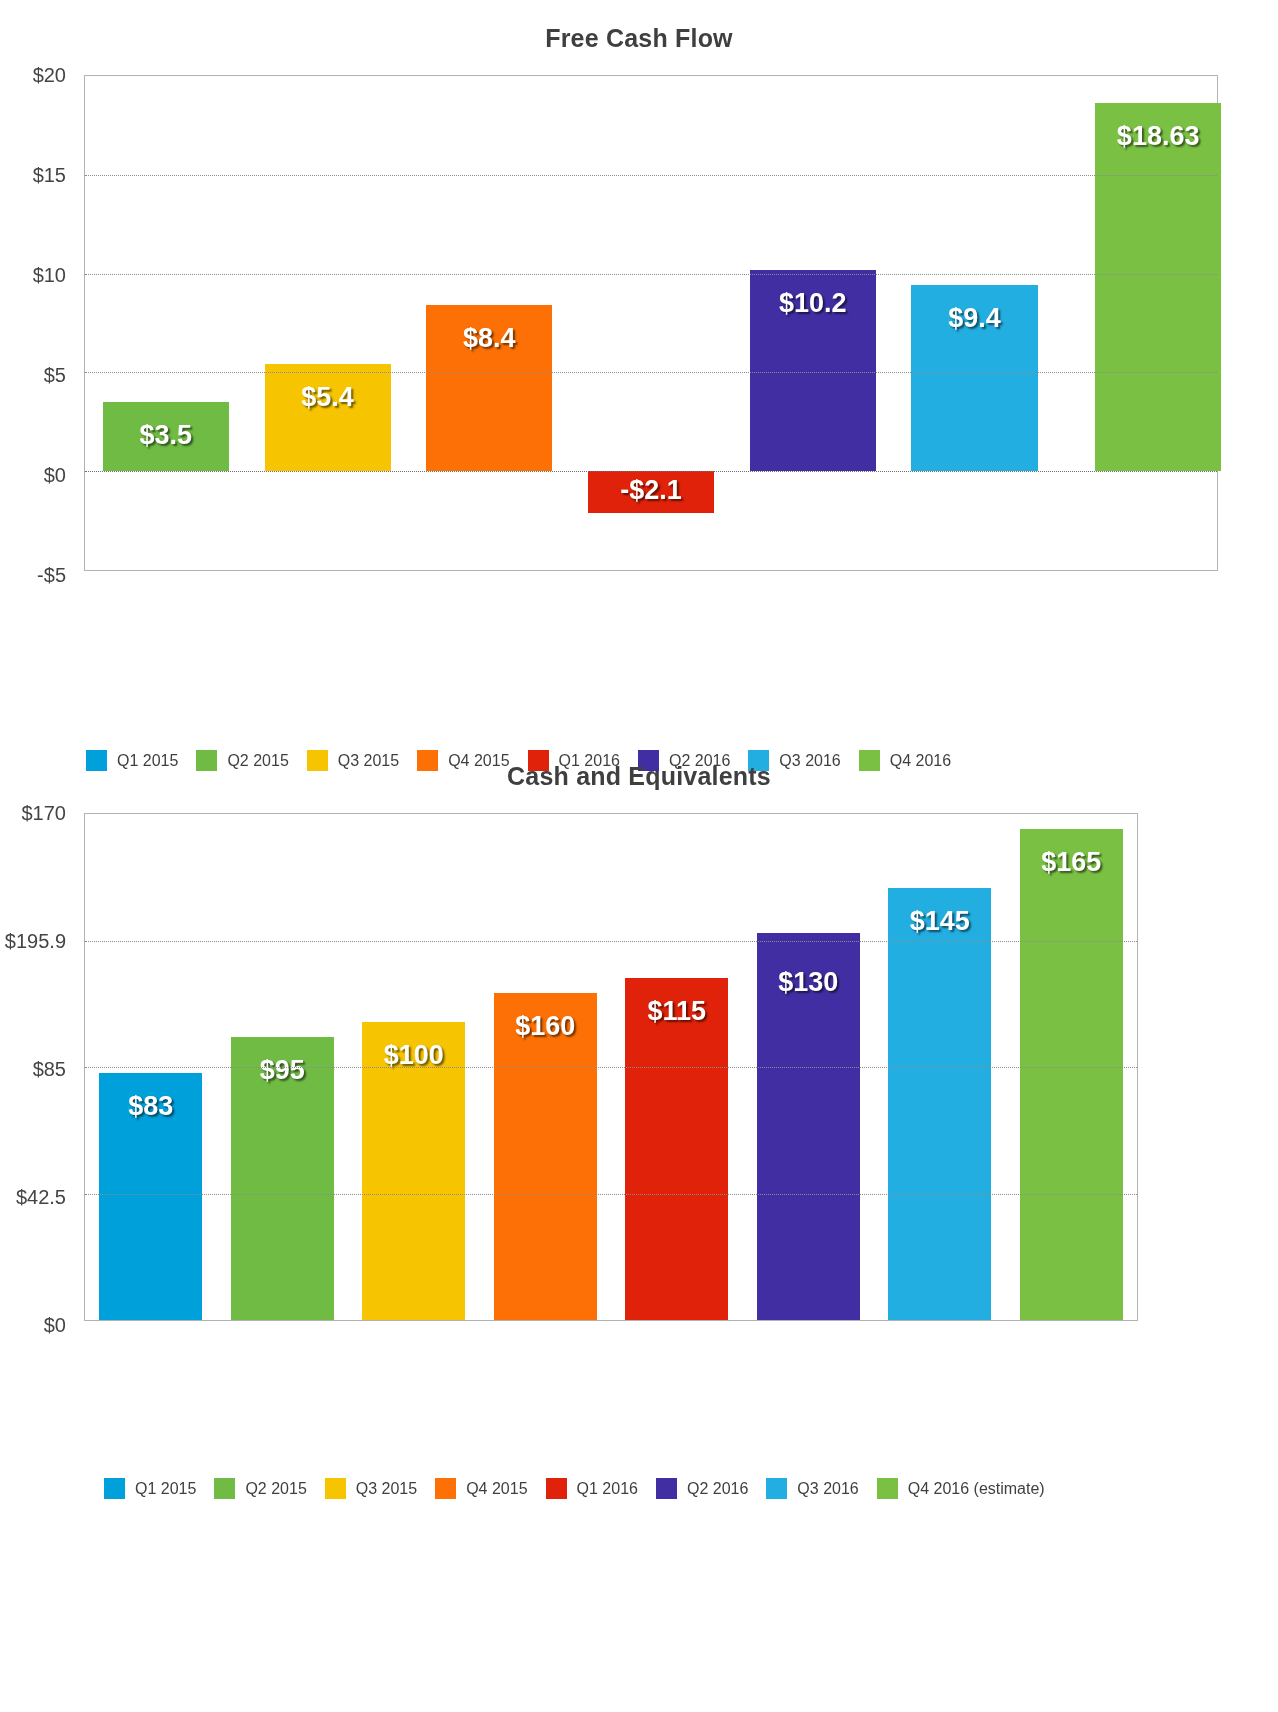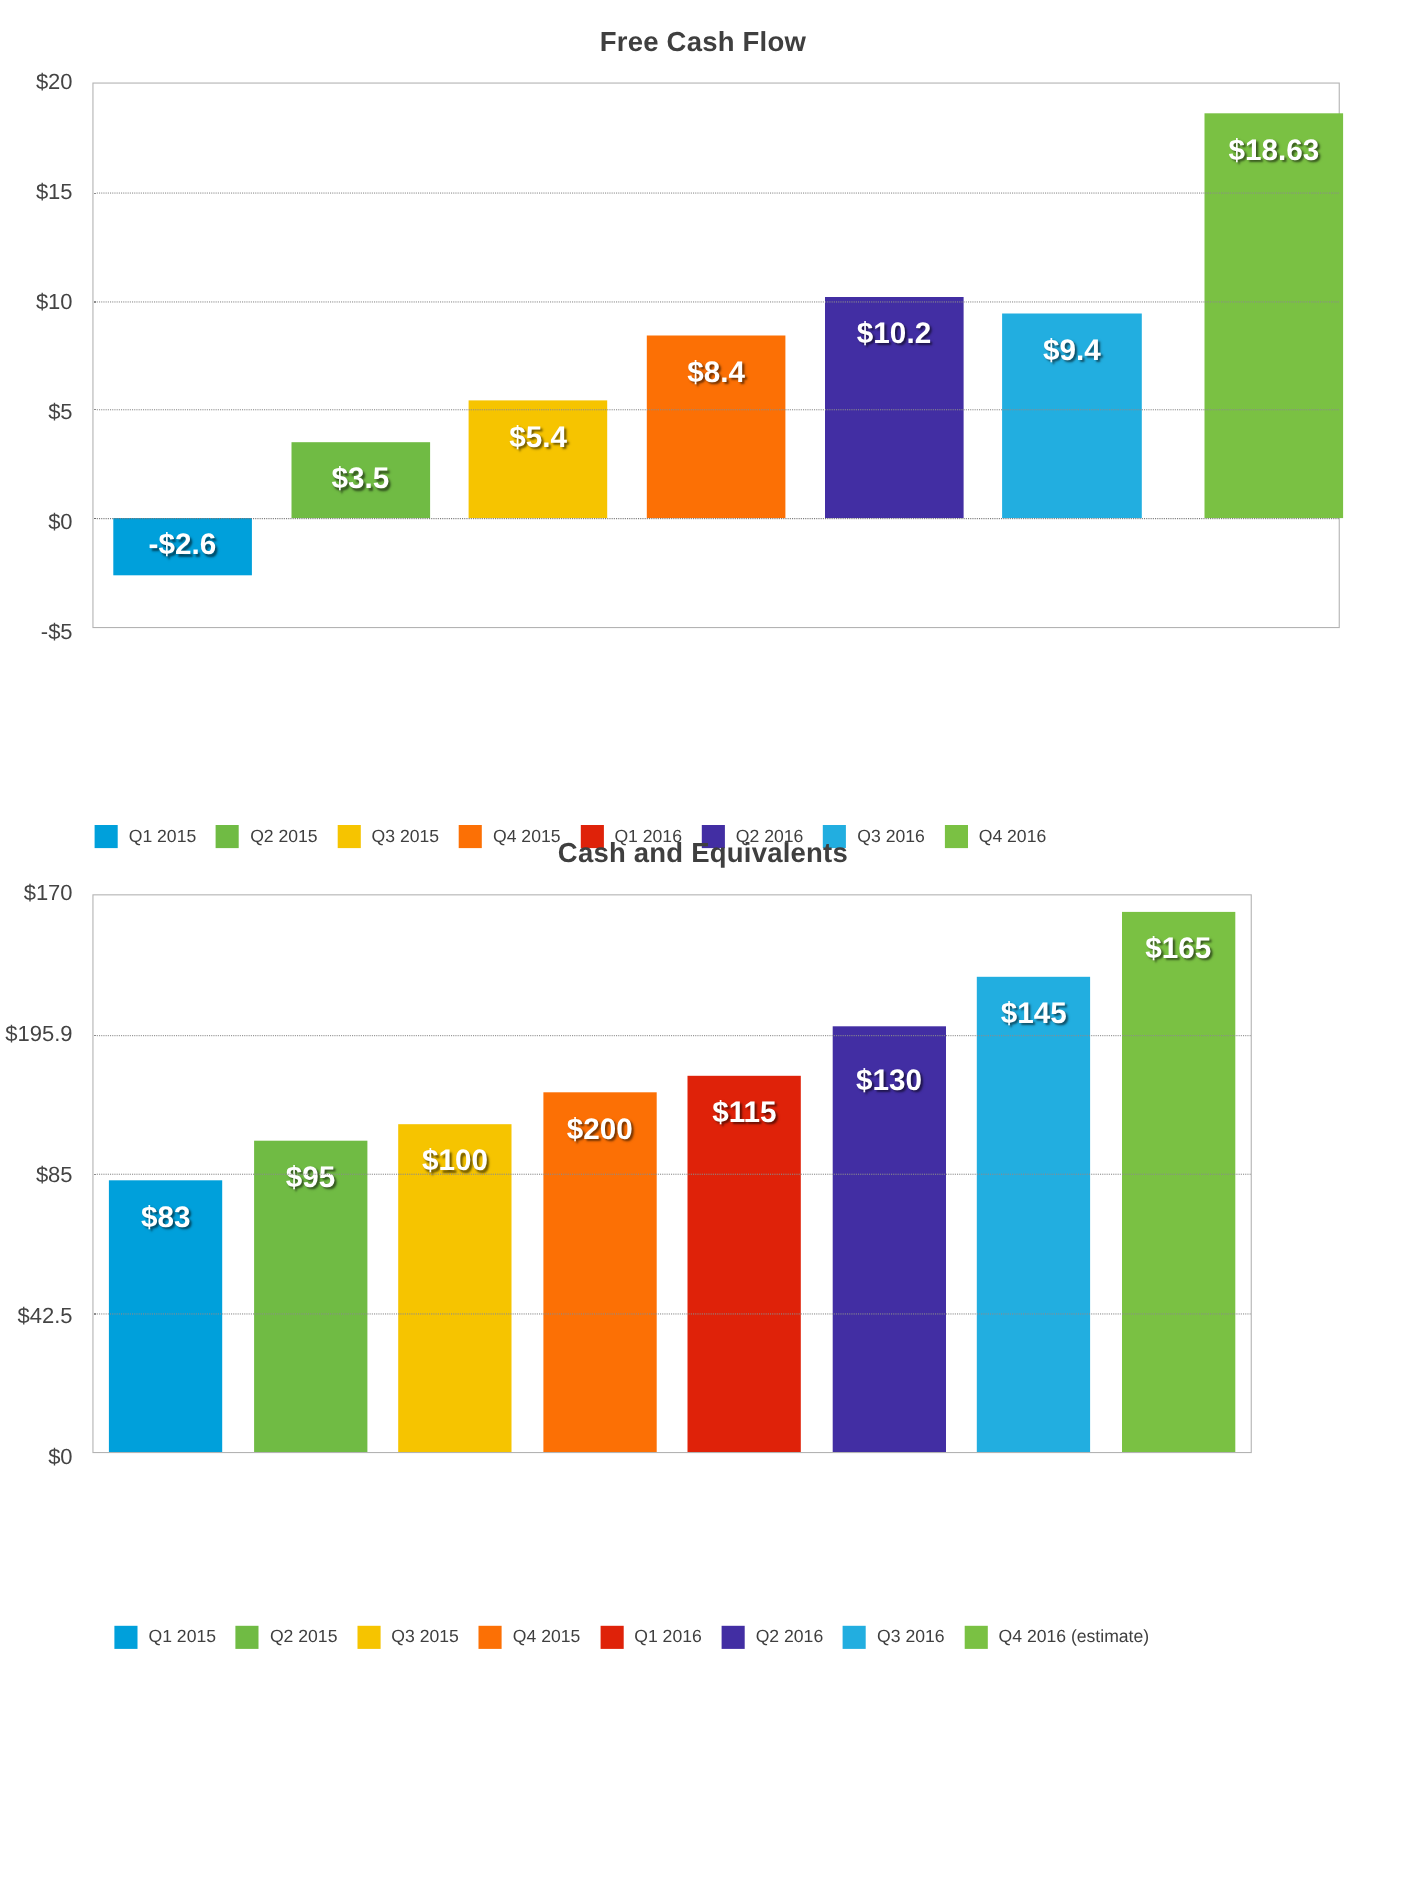--- a/index.html
+++ b/index.html
@@ -145,37 +145,37 @@
           <div class="y-tick" style="top: calc(0% + 4px);">$20</div>
           <div class="y-tick" style="top: calc(20% + 4px);">$15</div>
           <div class="y-tick" style="top: calc(40% + 4px);">$10</div>
           <div class="y-tick" style="top: calc(60% + 4px);">$5</div>
           <div class="y-tick" style="top: calc(80% + 4px);">$0</div>
           <div class="y-tick" style="top: calc(100% + 4px);">-$5</div>
         </div>
       <div class="plot-area" id="c1-plot">
         <div class="bars" id="c1-bars">
             <div class="bar-slot">
-              <div class="bar" style="background: rgb(0, 160, 219); top: 80%; height: 10.4%;">
-                <div class="bar-label" style="top: 8.792px;">-$2.6</div>
-              </div>
-            </div>
-            <div class="bar-slot">
               <div class="bar" style="background: rgb(112, 187, 68); top: 66%; height: 14%;">
                 <div class="bar-label" style="top: 18px;">$3.5</div>
               </div>
             </div>
             <div class="bar-slot">
               <div class="bar" style="background: rgb(246, 196, 0); top: 58.4%; height: 21.6%;">
                 <div class="bar-label" style="top: 18px;">$5.4</div>
               </div>
             </div>
             <div class="bar-slot">
               <div class="bar" style="background: rgb(252, 112, 5); top: 46.4%; height: 33.6%;">
                 <div class="bar-label" style="top: 18px;">$8.4</div>
+              </div>
+            </div>
+            <div class="bar-slot">
+              <div class="bar" style="background: rgb(223, 34, 9); top: 80%; height: 8.4%;">
+                <div class="bar-label" style="top: 3.832px;">-$2.1</div>
               </div>
             </div>
             <div class="bar-slot">
               <div class="bar" style="background: rgb(66, 46, 163); top: 39.2%; height: 40.8%;">
                 <div class="bar-label" style="top: 18px;">$10.2</div>
               </div>
             </div>
             <div class="bar-slot">
               <div class="bar" style="background: rgb(34, 174, 224); top: 42.4%; height: 37.6%;">
                 <div class="bar-label" style="top: 18px;">$9.4</div>
@@ -253,21 +253,21 @@
                 <div class="bar-label" style="top: 18px;">$95</div>
               </div>
             </div>
             <div class="bar-slot">
               <div class="bar" style="background: rgb(246, 196, 0); top: 41.1765%; height: 58.8235%;">
                 <div class="bar-label" style="top: 18px;">$100</div>
               </div>
             </div>
             <div class="bar-slot">
               <div class="bar" style="background: rgb(252, 112, 5); top: 35.2941%; height: 64.7059%;">
-                <div class="bar-label" style="top: 18px;">$200</div>
+                <div class="bar-label" style="top: 18px;">$160</div>
               </div>
             </div>
             <div class="bar-slot">
               <div class="bar" style="background: rgb(223, 34, 9); top: 32.3529%; height: 67.6471%;">
                 <div class="bar-label" style="top: 18px;">$115</div>
               </div>
             </div>
             <div class="bar-slot">
               <div class="bar" style="background: rgb(66, 46, 163); top: 23.5294%; height: 76.4706%;">
                 <div class="bar-label" style="top: 34px;">$130</div>

